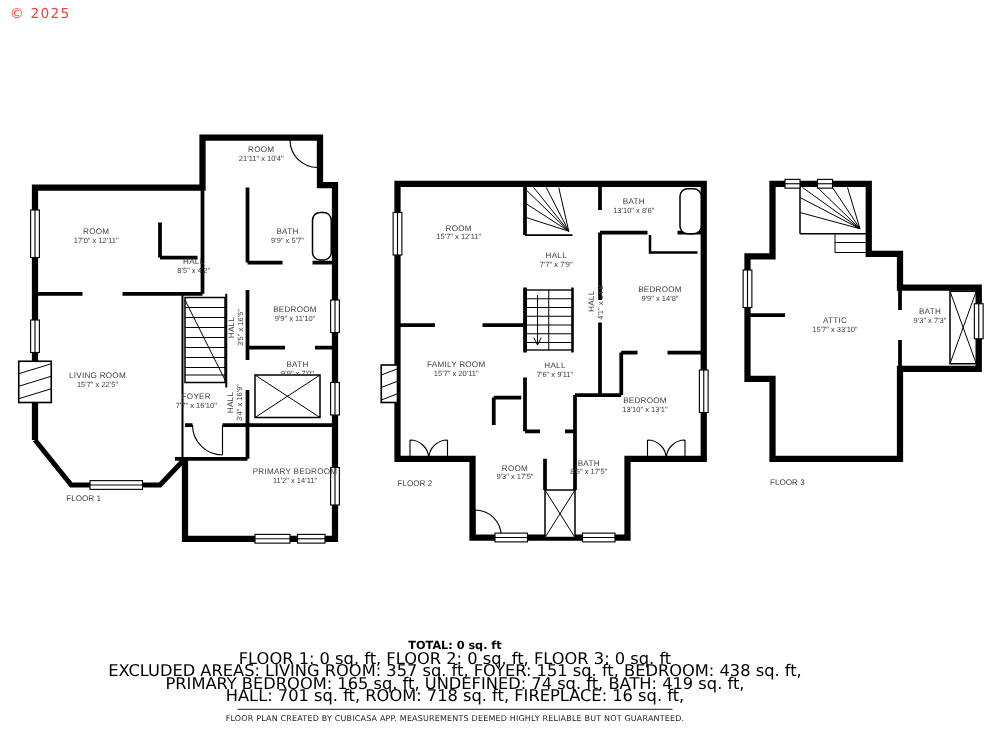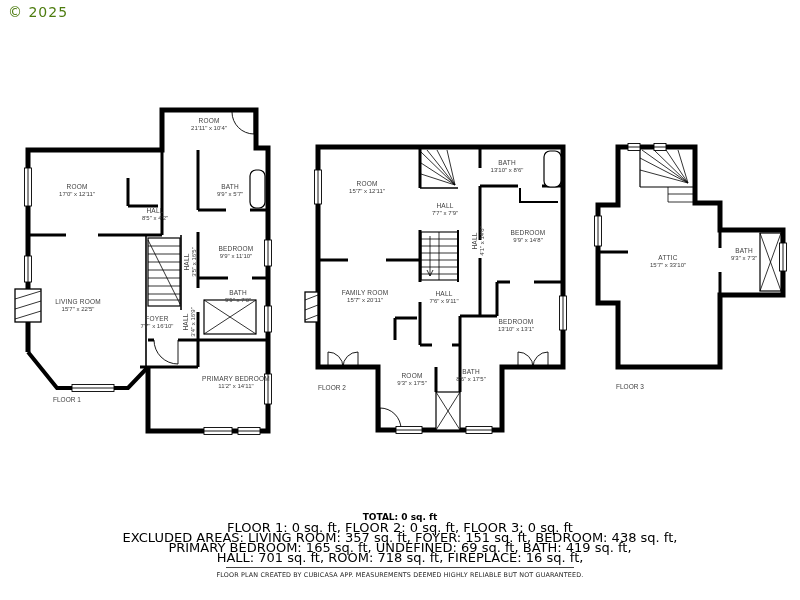--- a/index.html
+++ b/index.html
@@ -2,34 +2,34 @@
 <html><head>
 <meta charset="utf-8">
 <style>
   html,body { margin:0; padding:0; background:#fff; }
   #canvas {
     position:relative; width:800px; height:600px; background:#ffffff;
     font-family:"Liberation Sans", sans-serif; overflow:hidden;
   }
   #plan-svg { position:absolute; left:0; top:0; }
   .copyright {
-    position:absolute; left:8px; top:4px; font-size:14px; color:#4d7c0f;
+    position:absolute; left:8px; top:4px; font-size:11px; color:#ef4444;
     letter-spacing:1px; font-family:"DejaVu Sans", sans-serif;
   }
   .room-label {
     position:absolute; transform:translate(-50%,-50%); text-align:center;
     color:#3d3d3d; white-space:nowrap; line-height:7.5px;
   }
   .room-label .rname { font-size:6.5px; letter-spacing:0.2px; }
   .room-label .rdims { font-size:6px; }
   .room-label.vert { transform:translate(-50%,-50%) rotate(-90deg); }
   .floor-label { position:absolute; font-size:6.5px; color:#3d3d3d; white-space:nowrap; }
   .summary {
     position:absolute; top:512px; left:0; width:728px; text-align:center;
-    color:#000; font-family:"DejaVu Sans", sans-serif;padding-left:36px;
+    color:#000; font-family:"DejaVu Sans", sans-serif;
   }
   .summary .total { font-size:9px; font-weight:bold; line-height:11px; }
   .summary .line { font-size:13px; line-height:10px; }
   .summary .rule { width:348px; border-top:1px solid #444; margin:4px auto 3px; height:0; }
   .summary .disclaimer { font-size:6.4px; color:#222; letter-spacing:0.15px; }
 </style>
 </head>
 <body>
 
 <div id="canvas">
@@ -278,19 +278,19 @@
   <div class="room-label" style="left:744px; top:254px;">
     <div class="rname">BATH</div>
     <div class="rdims">9'3" x 7'3"</div>
   </div>
   <div class="floor-label" style="left:616px; top:383px;">FLOOR 3</div>
 
   <div class="summary">
     <div class="total">TOTAL: 0 sq. ft</div>
     <div class="line">FLOOR 1: 0 sq. ft, FLOOR 2: 0 sq. ft, FLOOR 3: 0 sq. ft</div>
     <div class="line">EXCLUDED AREAS: LIVING ROOM: 357 sq. ft, FOYER: 151 sq. ft, BEDROOM: 438 sq. ft,</div>
-    <div class="line">PRIMARY BEDROOM: 165 sq. ft, UNDEFINED: 69 sq. ft, BATH: 419 sq. ft,</div>
+    <div class="line">PRIMARY BEDROOM: 165 sq. ft, UNDEFINED: 74 sq. ft, BATH: 419 sq. ft,</div>
     <div class="line">HALL: 701 sq. ft, ROOM: 718 sq. ft, FIREPLACE: 16 sq. ft,</div>
     <div class="rule"></div>
     <div class="disclaimer">FLOOR PLAN CREATED BY CUBICASA APP. MEASUREMENTS DEEMED HIGHLY RELIABLE BUT NOT GUARANTEED.</div>
   </div>
 
 </div>
 
 </body></html>

